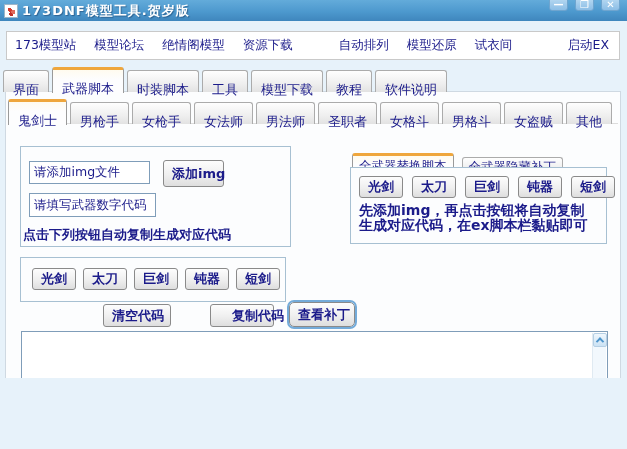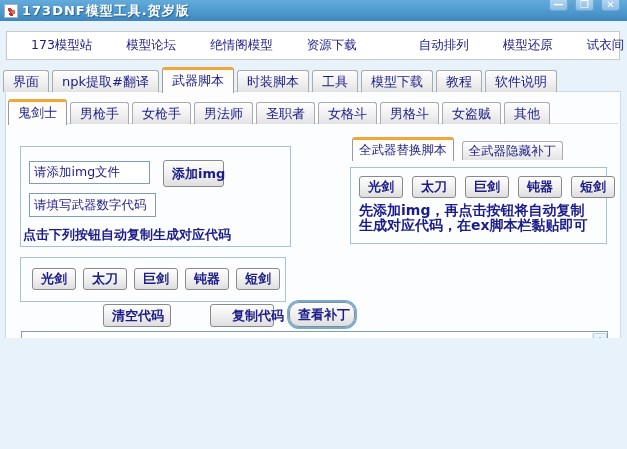--- a/index.html
+++ b/index.html
@@ -1,18 +1,18 @@
 <!DOCTYPE html>
 <html><head>
 <meta charset="utf-8">
 <style>
   * { box-sizing: border-box; margin: 0; padding: 0; }
   html,body { width: 627px; height: 449px; overflow: hidden; }
   body { font-family: "DejaVu Sans", "Liberation Sans", sans-serif; background: #E7F2FA; }
-  .window { position: relative; width: 627px; height: 338px; background: #E7F2FA; overflow: hidden; }
+  .window { position: relative; width: 627px; height: 378px; background: #E7F2FA; overflow: hidden; }
 
   
   .titlebar { position: absolute; left:0; top:0; width:627px; height:21px;
     background: linear-gradient(180deg,#63ABDA 0%,#4D99CE 55%,#3F86BD 100%);
     display:flex; align-items:center; padding-left:4px; }
   .app-icon { width:14px; height:14px; background:#fff; border:1px solid #9DB6C8; margin-right:4px;
     position:relative; overflow:hidden; flex:0 0 auto; }
   .app-icon i { position:absolute; left:2px; top:2px; width:9px; height:9px;
     background:
       radial-gradient(circle at 30% 30%, #D23A2E 0 2px, transparent 2px),
@@ -22,29 +22,29 @@
     text-shadow: 1px 1px 1px rgba(10,40,80,.45); }
   .win-controls { position:absolute; right:7px; top:-7px; display:flex; gap:7px; }
   .win-btn { width:19px; height:18px; border-radius:3px; border:1px solid #6FA5CF;
     background: linear-gradient(180deg,#C7E3F6,#8CBEE6); color:#fff; font-size:10px; line-height:22px;
     text-align:center; font-weight:bold; }
 
   
   .menubar { position:absolute; left:6px; top:31px; width:614px; height:29px;
     background:#fff; border:1px solid #C9C9C9; display:flex; align-items:center; padding:0 8px;
     font-size:12.5px; color:#1B1B8A; }
-  .menubar .mi { margin-right:18px; cursor:pointer; white-space:nowrap;margin-left:16px; }
+  .menubar .mi { margin-right:18px; cursor:pointer; white-space:nowrap; }
   .menubar .spacer { width:28px; flex:0 0 auto; }
   .menubar .mi-right { margin-left:auto; margin-right:2px; }
 
   
   .tabstrip { position:absolute; display:flex; align-items:flex-end; gap:3px; z-index:3; }
   .tabs1 { left:3px; top:65px; height:27px; }
   .tabs2 { left:8px; top:97px; height:27px; }
-  .tab { height:22px; line-height:21px; padding:0 9px; font-size:13px; color:#1B1B8A;
+  .tab { height:22px; line-height:21px; padding:8px 9px; font-size:13px; color:#1B1B8A;
     background: linear-gradient(180deg,#FEFEFE,#ECECEC 70%,#E2E2E2);
     border:1px solid #ABABAB; border-bottom:none; border-radius:3px 3px 0 0; white-space:nowrap; cursor:pointer; }
   .tab.selected { height:26px; line-height:21px; border-top:3px solid #EFA63C; border-color:#9A9A9A;
     border-top-color:#EFA63C; background: linear-gradient(180deg,#FFFBEF,#FDFDFE 40%);
     margin-bottom:-1px; z-index:4; position:relative; }
   .tabs2-line { position:absolute; left:8px; top:123px; width:610px; height:1px; background:#DCDCDC; z-index:2; }
 
   
   .page { position:absolute; left:5px; top:91px; width:616px; height:356px;
     background:#FCFDFE; border:1px solid #CFD9E2; }
@@ -62,24 +62,24 @@
   .xp-btn { height:22px; padding:0 8px; font-size:13px; color:#1B1B8A; font-weight:600;
     font-family:"DejaVu Sans","Liberation Sans",sans-serif;
     background: linear-gradient(180deg,#FDFDFD,#EFEFEF 55%,#DEDEDE);
     border:1px solid #8A8A8A; border-radius:3px; cursor:pointer; white-space:nowrap; }
   .btn-add-img { position:absolute; left:163px; top:160px; height:27px; width:61px; }
   .hint-left { position:absolute; left:23px; top:226px; font-size:13px; font-weight:bold; color:#1B1B8A; }
 
   .btn-clear { position:absolute; left:103px; top:304px; width:68px; height:23px; }
   .btn-copy  { position:absolute; left:210px; top:304px; width:64px; height:23px;padding-left:21px; }
   .btn-view  { position:absolute; left:289px; top:302px; width:66px; height:25px;
-    outline:2px solid #74ABD9; outline-offset:0; border-radius:10px; }
-
-  
-  .rtabs { left:352px; top:136px; height:24px; gap:8px; }
+    outline:2px solid #74ABD9; outline-offset:0; border-radius:5px; }
+
+  
+  .rtabs { left:352px; top:152px; height:24px; gap:8px; }
   .rtabs .tab { font-size:12.5px; padding:0 6px; height:19px; line-height:18px; }
   .rtabs .tab.selected { height:24px; line-height:19px; }
   .right-panel { position:absolute; left:350px; top:167px; width:257px; height:77px;
     border:1px solid #A7C0D2; background:#FCFDFE; z-index:3; }
   .right-weapons { display:flex; gap:9px; padding:8px 0 0 8px; }
   .hint-right { padding:5px 4px 0 8px; font-size:14px; font-weight:bold; color:#1B1B8A; line-height:15px; width:250px; }
 
   
   .output { position:absolute; left:21px; top:331px; width:587px; height:115px;
     background:#fff; border:1px solid #7F9DB9; }
@@ -123,36 +123,36 @@
     <span class="mi">资源下载</span>
     <span class="spacer"></span>
     <span class="mi">自动排列</span>
     <span class="mi">模型还原</span>
     <span class="mi">试衣间</span>
     <span class="mi mi-right">启动EX</span>
   </div>
 
   <div class="tabstrip tabs1">
     <span class="tab">界面</span>
-    <span class="tab">npk提取#翻译</span>
     <span class="tab selected">武器脚本</span>
     <span class="tab">时装脚本</span>
     <span class="tab">工具</span>
     <span class="tab">模型下载</span>
     <span class="tab">教程</span>
     <span class="tab">软件说明</span>
   </div>
 
   <div class="page"></div>
 
   <div class="tabs2-line"></div>
   <div class="tabstrip tabs2">
     <span class="tab selected">鬼剑士</span>
     <span class="tab">男枪手</span>
     <span class="tab">女枪手</span>
+    <span class="tab">女法师</span>
     <span class="tab">男法师</span>
     <span class="tab">圣职者</span>
     <span class="tab">女格斗</span>
     <span class="tab">男格斗</span>
     <span class="tab">女盗贼</span>
     <span class="tab">其他</span>
   </div>
 
   <div class="groupbox group-img"></div>
   <input class="xp-input input-img" value="请添加img文件" style="">

